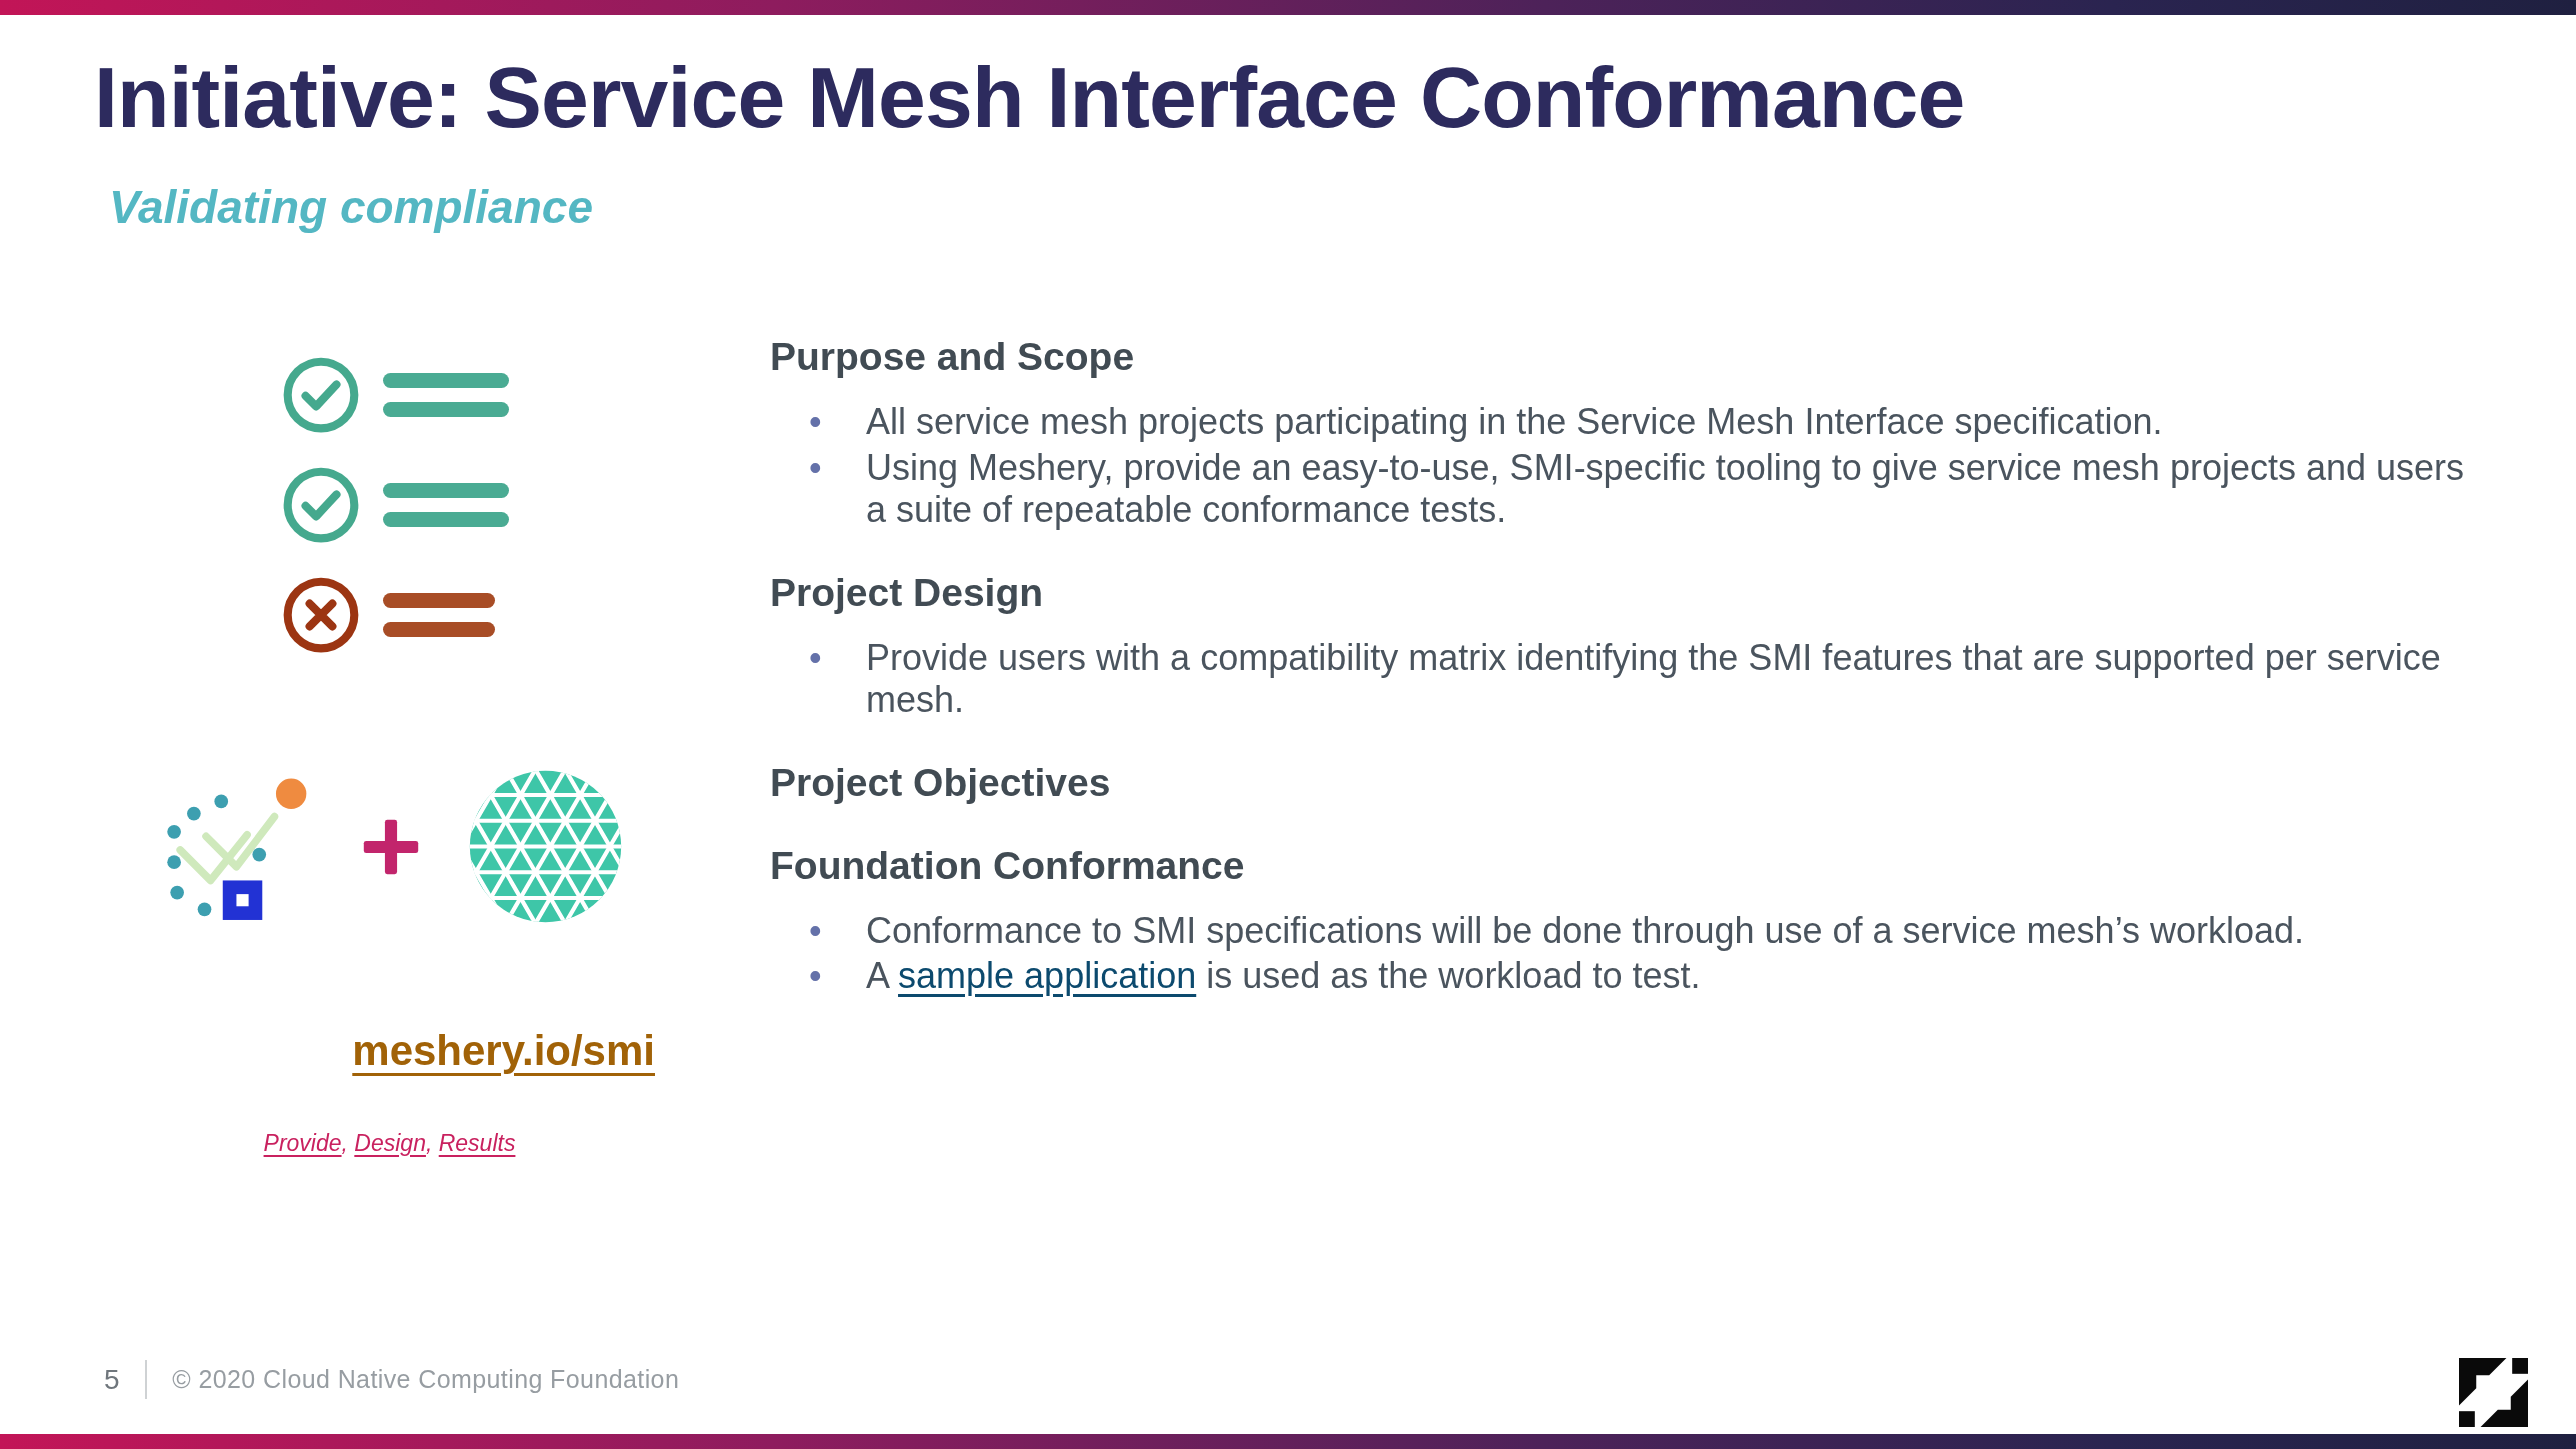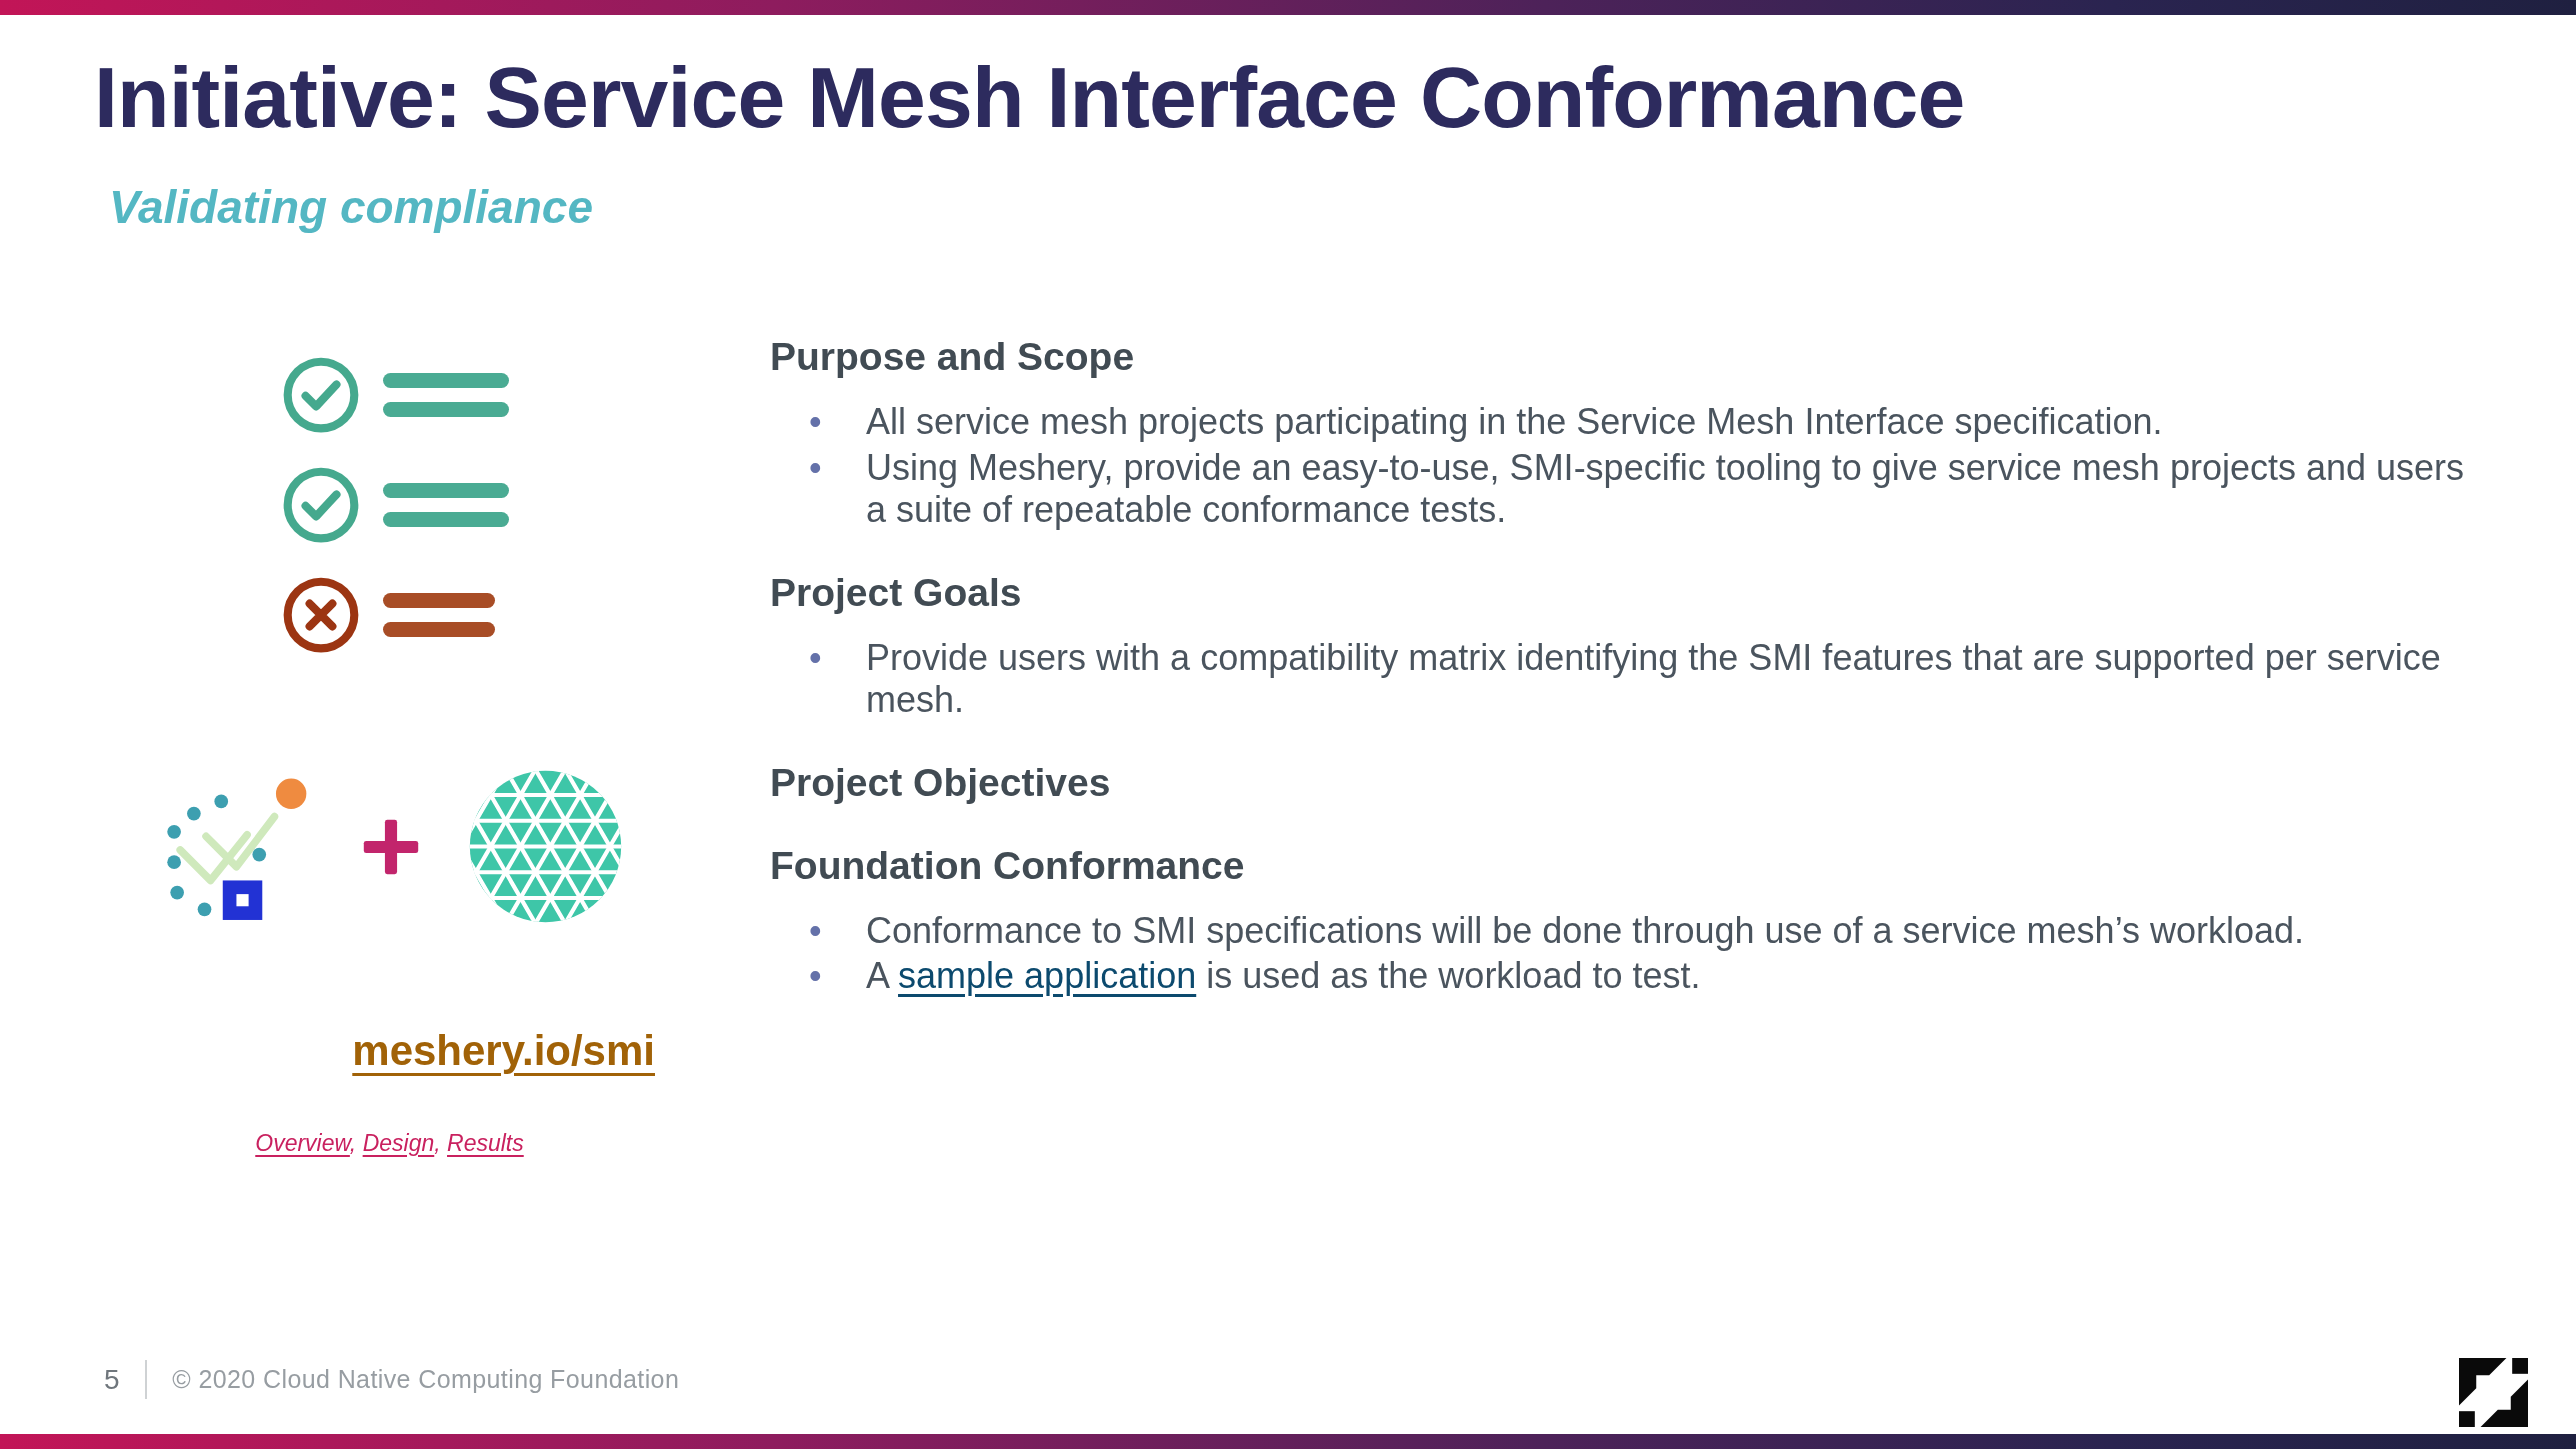--- a/index.html
+++ b/index.html
@@ -223,35 +223,35 @@
           <path d="M-50 0 L8 100 M-31.5 0 L26.5 100 M-13 0 L45 100 M5.5 0 L63.5 100 M24 0 L82 100 M42.5 0 L100.5 100 M61 0 L119 100 M79.5 0 L137.5 100"></path>
           <path d="M8 0 L-50 100 M26.5 0 L-31.5 100 M45 0 L-13 100 M63.5 0 L5.5 100 M82 0 L24 100 M100.5 0 L42.5 100 M119 0 L61 100 M137.5 0 L79.5 100"></path>
         </g>
       </g>
     </svg>
   </div>
 
   <a href="#" class="meshery-link">meshery.io/smi</a>
 
   <div class="sublinks">
-    <a href="#">Overview</a><span>, </span><a href="#">Design</a><span>, </span><a href="#">Results</a>
+    <a href="#">Provide</a><span>, </span><a href="#">Design</a><span>, </span><a href="#">Results</a>
   </div>
 
   <div class="right-col">
 
     <section>
       <h3>Purpose and Scope</h3>
       <ul>
         <li>All service mesh projects participating in the Service Mesh Interface specification.</li>
         <li>Using Meshery, provide an easy-to-use, SMI-specific tooling to give service mesh projects and users a suite of repeatable conformance tests.</li>
       </ul>
     </section>
 
     <section>
-      <h3>Project Goals</h3>
+      <h3>Project Design</h3>
       <ul>
         <li>Provide users with a compatibility matrix identifying the SMI features that are supported per service mesh.</li>
       </ul>
     </section>
 
     <section>
       <h3>Project Objectives</h3>
     </section>
 
     <section>

